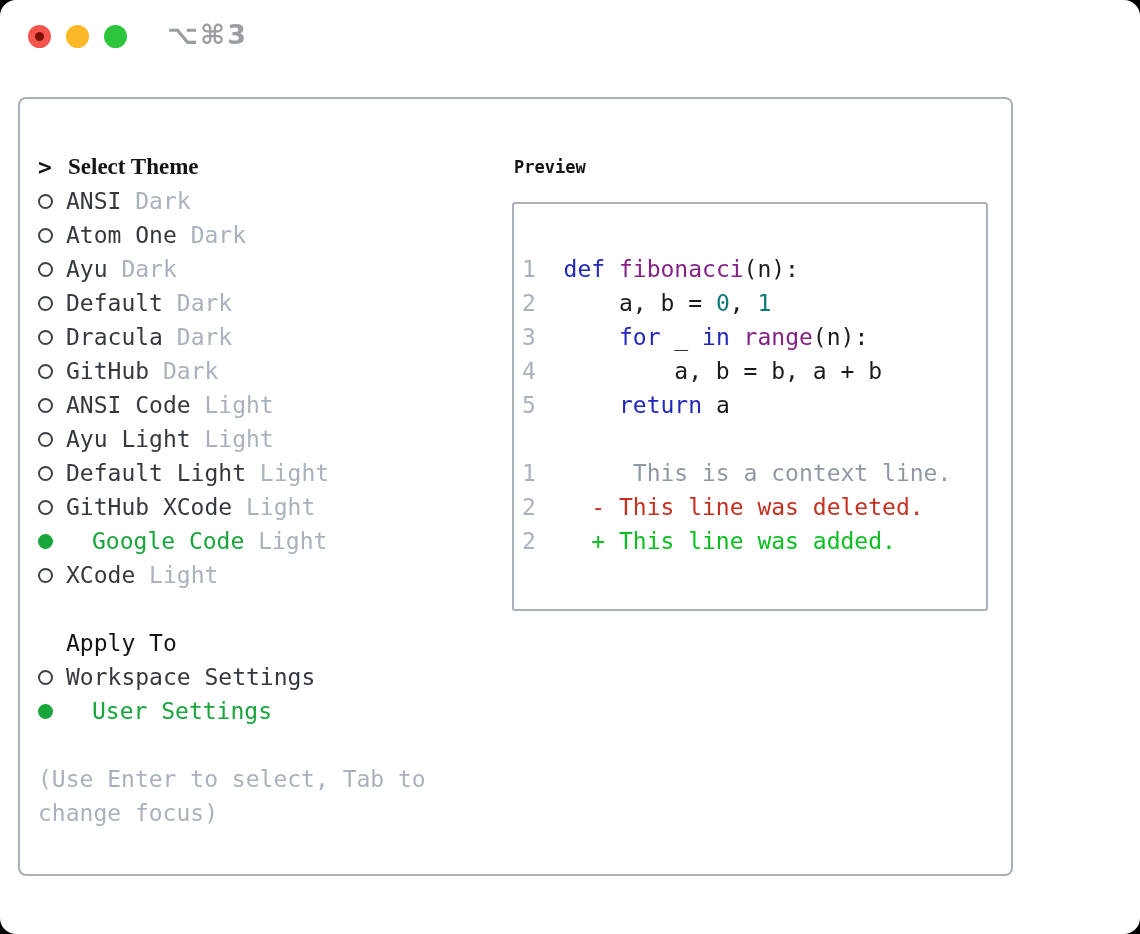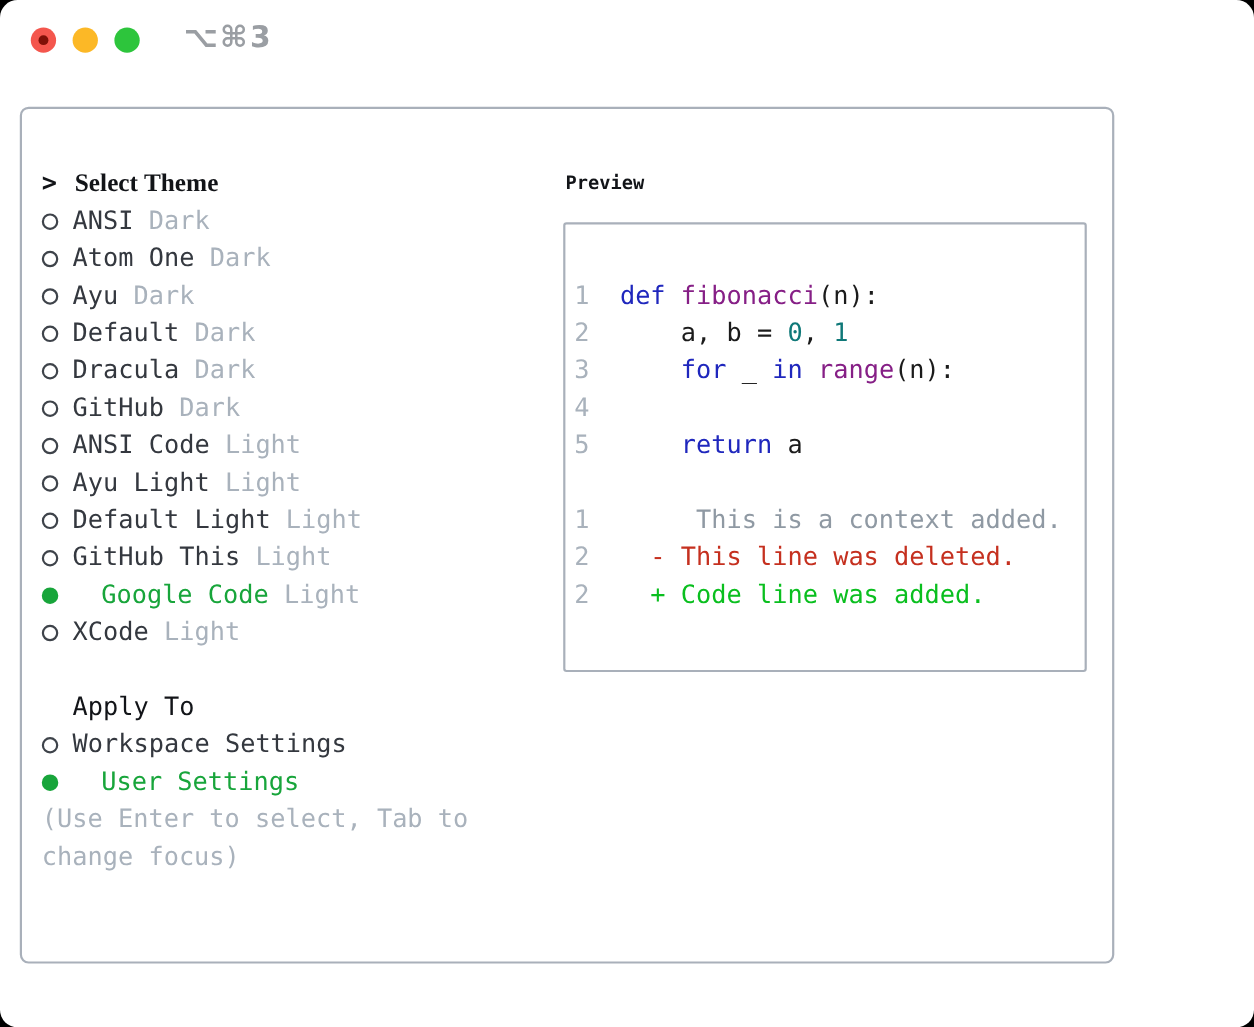--- a/index.html
+++ b/index.html
@@ -29,21 +29,21 @@
   .leftcol{position:absolute;left:18px;top:51px;width:440px;}
   .row{height:34px;display:flex;align-items:center;font-size:23px;color:var(--text-primary);}
   .chev{width:30px;font-weight:bold;color:var(--text-heading);}
   .hdr{font-weight:bold;color:var(--text-heading);font-family:Liberation Serif, serif;}
   .bullet{width:15px;height:15px;border-radius:50%;border:2px solid #3e434a;box-sizing:border-box;margin-right:13px;flex:0 0 15px;}
   .item.sel .bullet{background:var(--accent-green);border-color:var(--accent-green);}
   .item.sel .t-name{color:var(--accent-green);margin-left:26px;}
   .t-variant{color:var(--text-muted);margin-left:1ch;}
   .apply-block{margin-top:34px;}
   .apply-hdr{padding-left:28px;color:var(--text-heading);text-align:right;}
-  .hint-block{}
+  .hint-block{margin-top:34px;}
   .hint{color:var(--text-muted);white-space:pre;}
   
   .preview-label{
     position:absolute;left:482px;top:51px;height:34px;display:flex;align-items:center;
     font-size:17px;font-weight:bold;color:var(--text-heading);margin-left:12px;
   }
   .pbox{
     position:absolute;left:492px;top:103px;width:476px;height:409px;box-sizing:border-box;
     border:2px solid var(--panel-border);border-radius:3px;background:#fff;
     padding-top:48px;padding-left:8px;overflow:hidden;
@@ -122,21 +122,21 @@
             <span class="t-name">Ayu Light</span>
             <span class="t-variant">Light</span>
           </div>
           <div class="row item">
             <span class="bullet"></span>
             <span class="t-name">Default Light</span>
             <span class="t-variant">Light</span>
           </div>
           <div class="row item">
             <span class="bullet"></span>
-            <span class="t-name">GitHub This</span>
+            <span class="t-name">GitHub XCode</span>
             <span class="t-variant">Light</span>
           </div>
           <div class="row item sel">
             <span class="bullet"></span>
             <span class="t-name">Google Code</span>
             <span class="t-variant">Light</span>
           </div>
           <div class="row item">
             <span class="bullet"></span>
             <span class="t-name">XCode</span>
@@ -174,37 +174,38 @@
         <div class="cline">
           <span class="ln">2</span>
           <span class="ctoks"><span class="tok-pln">    a, b = </span><span class="tok-nm">0</span><span class="tok-pln">, </span><span class="tok-nm">1</span></span>
         </div>
         <div class="cline">
           <span class="ln">3</span>
           <span class="ctoks"><span class="tok-pln">    </span><span class="tok-kw">for</span><span class="tok-pln"> _ </span><span class="tok-kw">in</span><span class="tok-pln"> </span><span class="tok-fn">range</span><span class="tok-pln">(n):</span></span>
         </div>
         <div class="cline">
           <span class="ln">4</span>
+          <span class="ctoks"><span class="tok-pln">        a, b = b, a + b</span></span>
         </div>
         <div class="cline">
           <span class="ln">5</span>
           <span class="ctoks"><span class="tok-pln">    </span><span class="tok-kw">return</span><span class="tok-pln"> a</span></span>
         </div>
         <div class="cline">
           <span class="ln"></span>
           <span class="ctoks"></span>
         </div>
         <div class="cline">
           <span class="ln">1</span>
-          <span class="ctoks"><span class="tok-ctx">     This is a context added.</span></span>
+          <span class="ctoks"><span class="tok-ctx">     This is a context line.</span></span>
         </div>
         <div class="cline">
           <span class="ln">2</span>
           <span class="ctoks"><span class="tok-del">  - This line was deleted.</span></span>
         </div>
         <div class="cline">
           <span class="ln">2</span>
-          <span class="ctoks"><span class="tok-add">  + Code line was added.</span></span>
+          <span class="ctoks"><span class="tok-add">  + This line was added.</span></span>
         </div>
       </div>
 
   </div>
 </div>
 
 </body></html>

